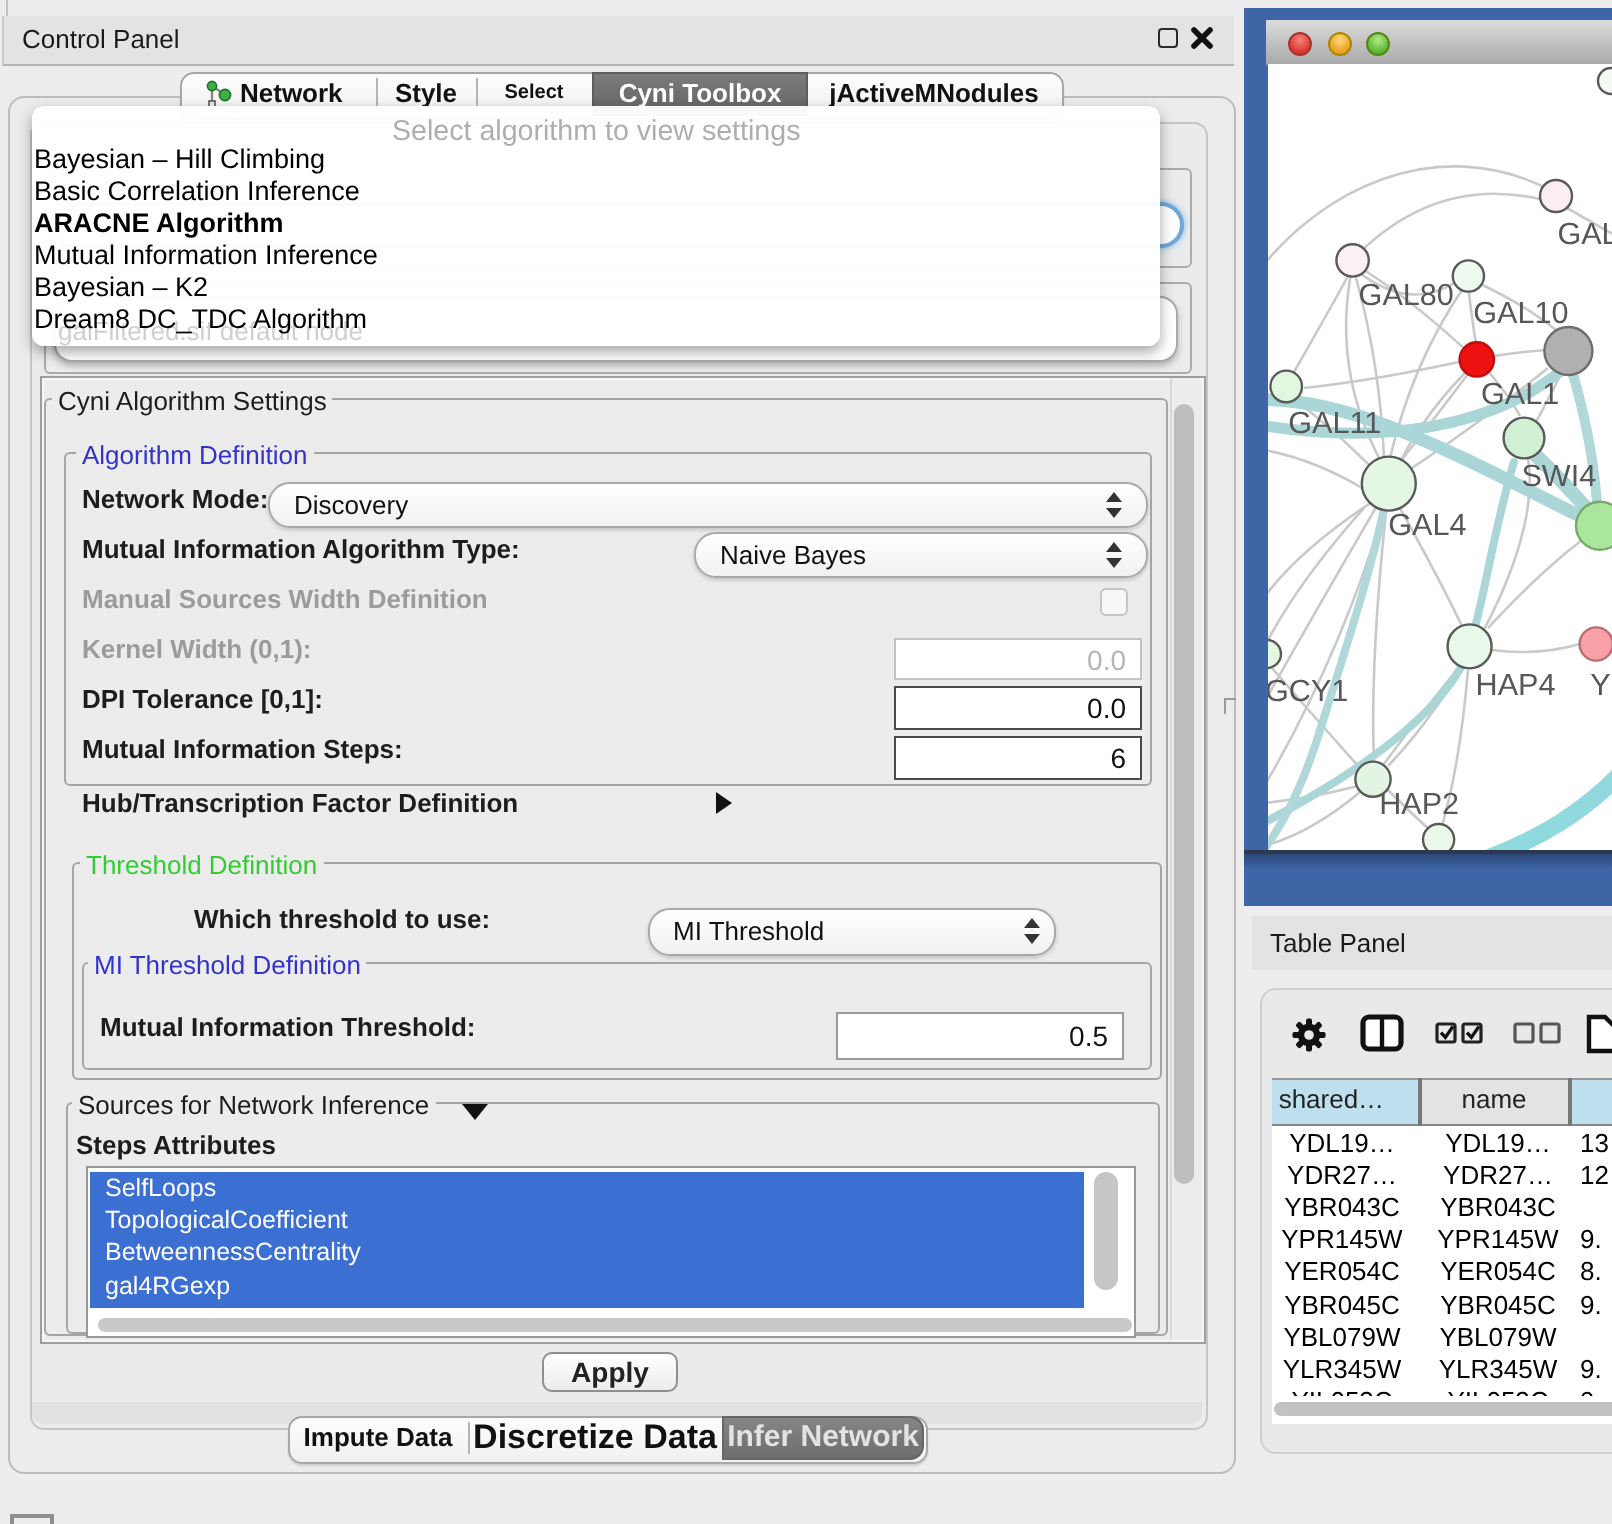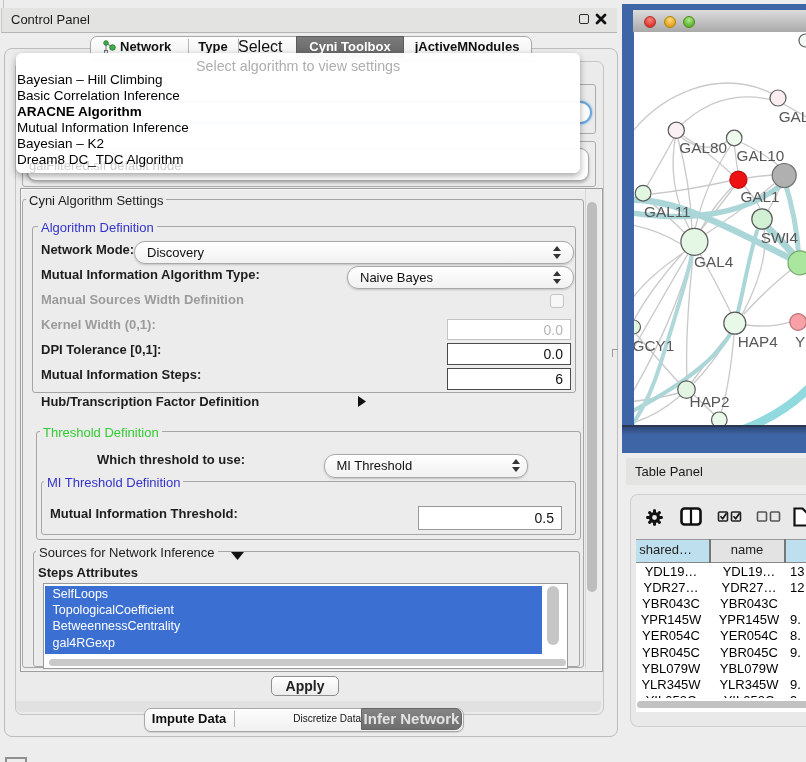--- a/index.html
+++ b/index.html
@@ -32,22 +32,22 @@
 <div class="a" style="left:296px;top:36px;width:108px;height:22px;background:linear-gradient(#7b7b7b,#646464);border:1px solid #5c5c5c;box-sizing:border-box"></div>
 <div class="a" style="left:188px;top:39px;width:1px;height:16px;background:#b5b5b5"></div>
 <div class="a" style="left:238px;top:39px;width:1px;height:16px;background:#b5b5b5"></div>
 <svg class="a" style="left:103px;top:40px" width="14" height="15" viewBox="0 0 14 15">
     <path d="M3 3 L3 12 M3 3 L9 7" stroke="#8a8a8a" stroke-width="1.2" fill="none"></path>
     <circle cx="3" cy="3" r="2.3" fill="#3fae49" stroke="#1c7224" stroke-width=".8"></circle>
     <circle cx="9.5" cy="7.5" r="2.8" fill="#3fae49" stroke="#1c7224" stroke-width=".8"></circle>
     <rect x="1.5" y="10.5" width="3" height="3" fill="#e8e8e8" stroke="#555" stroke-width=".8"></rect>
   </svg>
 <div class="a" style="left:120px;top:36px;width:62px;height:22px;font-size:13px;font-weight:bold;color:#111;line-height:22px">Network</div>
-<div class="a" style="left:188px;top:36px;width:50px;height:22px;font-size:13px;font-weight:bold;color:#111;line-height:22px;text-align:center">Type</div>
-<div class="a" style="left:238px;top:36px;width:58px;height:22px;font-size:16px;font-weight:normal;color:#111;line-height:22px;text-align:left">Select</div>
+<div class="a" style="left:188px;top:36px;width:50px;height:22px;font-size:13px;font-weight:bold;color:#111;line-height:22px;text-align:center">Style</div>
+<div class="a" style="left:238px;top:36px;width:58px;height:22px;font-size:10px;font-weight:bold;color:#111;line-height:22px;text-align:center">Select</div>
 <div class="a" style="left:296px;top:36px;width:108px;height:22px;font-size:13px;font-weight:bold;color:#fff;line-height:22px;text-align:center">Cyni Toolbox</div>
 <div class="a" style="left:404px;top:36px;width:126px;height:22px;font-size:13px;font-weight:bold;color:#111;line-height:22px;text-align:center">jActiveMNodules</div>
 
 <div class="a" style="left:22px;top:84px;width:572px;height:48px;border:1px solid #ababab;border-radius:3px"></div>
 <div class="a" style="left:25px;top:101px;width:563px;height:19px;border:2.5px solid #6ea7dc;border-radius:12px;background:#fff;box-shadow:0 0 3px #7fb4e4"></div>
 <div class="a" style="left:22px;top:141px;width:572px;height:44px;border:1px solid #ababab;border-radius:3px;background:#ececec"></div>
 <div class="a" style="left:27px;top:148px;width:560px;height:31px;border:1px solid #a9a9a9;border-radius:9px;background:#fff;box-shadow:0 2px 3px rgba(0,0,0,.25)"></div>
 
 <div class="a" style="left:19.5px;top:188px;width:581px;height:482px;border:1px solid #9d9d9d;background:#ececec;box-shadow:inset 0 0 0 1px #f6f6f6"></div>
 
@@ -110,21 +110,21 @@
 <div class="a" style="left:52.5px;top:586px;width:300px;font-size:12.5px;color:#fff;line-height:16.2px">SelfLoops<br>TopologicalCoefficient<br>BetweennessCentrality<br>gal4RGexp</div>
 <div class="a" style="left:547px;top:586px;width:12px;height:59px;background:#c6c6c6;border-radius:6px"></div>
 <div class="a" style="left:49px;top:658.5px;width:517px;height:7px;background:#c9c9c9;border-radius:3.5px"></div>
 
 <div class="a" style="left:271px;top:676px;width:66px;height:18px;background:linear-gradient(#ffffff,#ececec);border:1px solid #8f8f8f;border-radius:5px;font-size:14px;font-weight:bold;color:#222;text-align:center;line-height:18px">Apply</div>
 
 <div class="a" style="left:144px;top:708px;width:318px;height:22px;border:1px solid #a8a8a8;border-radius:7px;background:linear-gradient(#fdfdfd,#f0f0f0);box-shadow:0 1px 1px rgba(0,0,0,.12)"></div>
 <div class="a" style="left:361px;top:708px;width:101px;height:22px;background:linear-gradient(#858585,#6e6e6e);border:1px solid #666;box-sizing:border-box;border-radius:0 7px 7px 0"></div>
 <div class="a" style="left:234px;top:711px;width:1px;height:16px;background:#b5b5b5"></div>
 <div class="a" style="left:144px;top:708px;width:90px;height:15px;font-size:13px;font-weight:bold;color:#111;line-height:22px;text-align:center">Impute Data</div>
-<div class="a" style="left:234px;top:708px;width:127px;height:22px;font-size:10px;font-weight:normal;color:#111;line-height:22px;text-align:right">Discretize Data</div>
+<div class="a" style="left:234px;top:708px;width:127px;height:22px;font-size:17px;font-weight:bold;color:#111;line-height:22px;text-align:center">Discretize Data</div>
 <div class="a" style="left:361px;top:708px;width:101px;height:16px;font-size:15px;font-weight:bold;color:#e3e3e3;line-height:22px;text-align:center">Infer Network</div>
 
 <div class="a" style="left:5px;top:757px;width:18px;height:10px;border:2px solid #8f8f8f;background:#ededed"></div>
 
 <div class="a" style="left:16px;top:53px;width:564px;height:120px;background:rgba(255,255,255,.97);border-radius:6px;box-shadow:0 3px 7px rgba(0,0,0,.35)"></div>
 <div class="a" style="left:29px;top:158px;font-size:13px;color:rgba(130,130,130,0.38);line-height:15px">galFiltered.sif default node</div>
 <div class="a" style="left:196px;top:57.5px;font-size:14.3px;color:#aeaeae;line-height:16px">Select algorithm to view settings</div>
 <div class="a" style="left:17px;top:71.5px;font-size:13.5px;color:#000;line-height:16px">Bayesian – Hill Climbing<br>Basic Correlation Inference<br><b>ARACNE Algorithm</b><br>Mutual Information Inference<br>Bayesian – K2<br>Dream8 DC_TDC Algorithm</div>
 
 <div class="a" style="left:612px;top:349px;width:5px;height:7px;border-top:1.5px solid #9a9a9a;border-left:1.5px solid #9a9a9a"></div>

